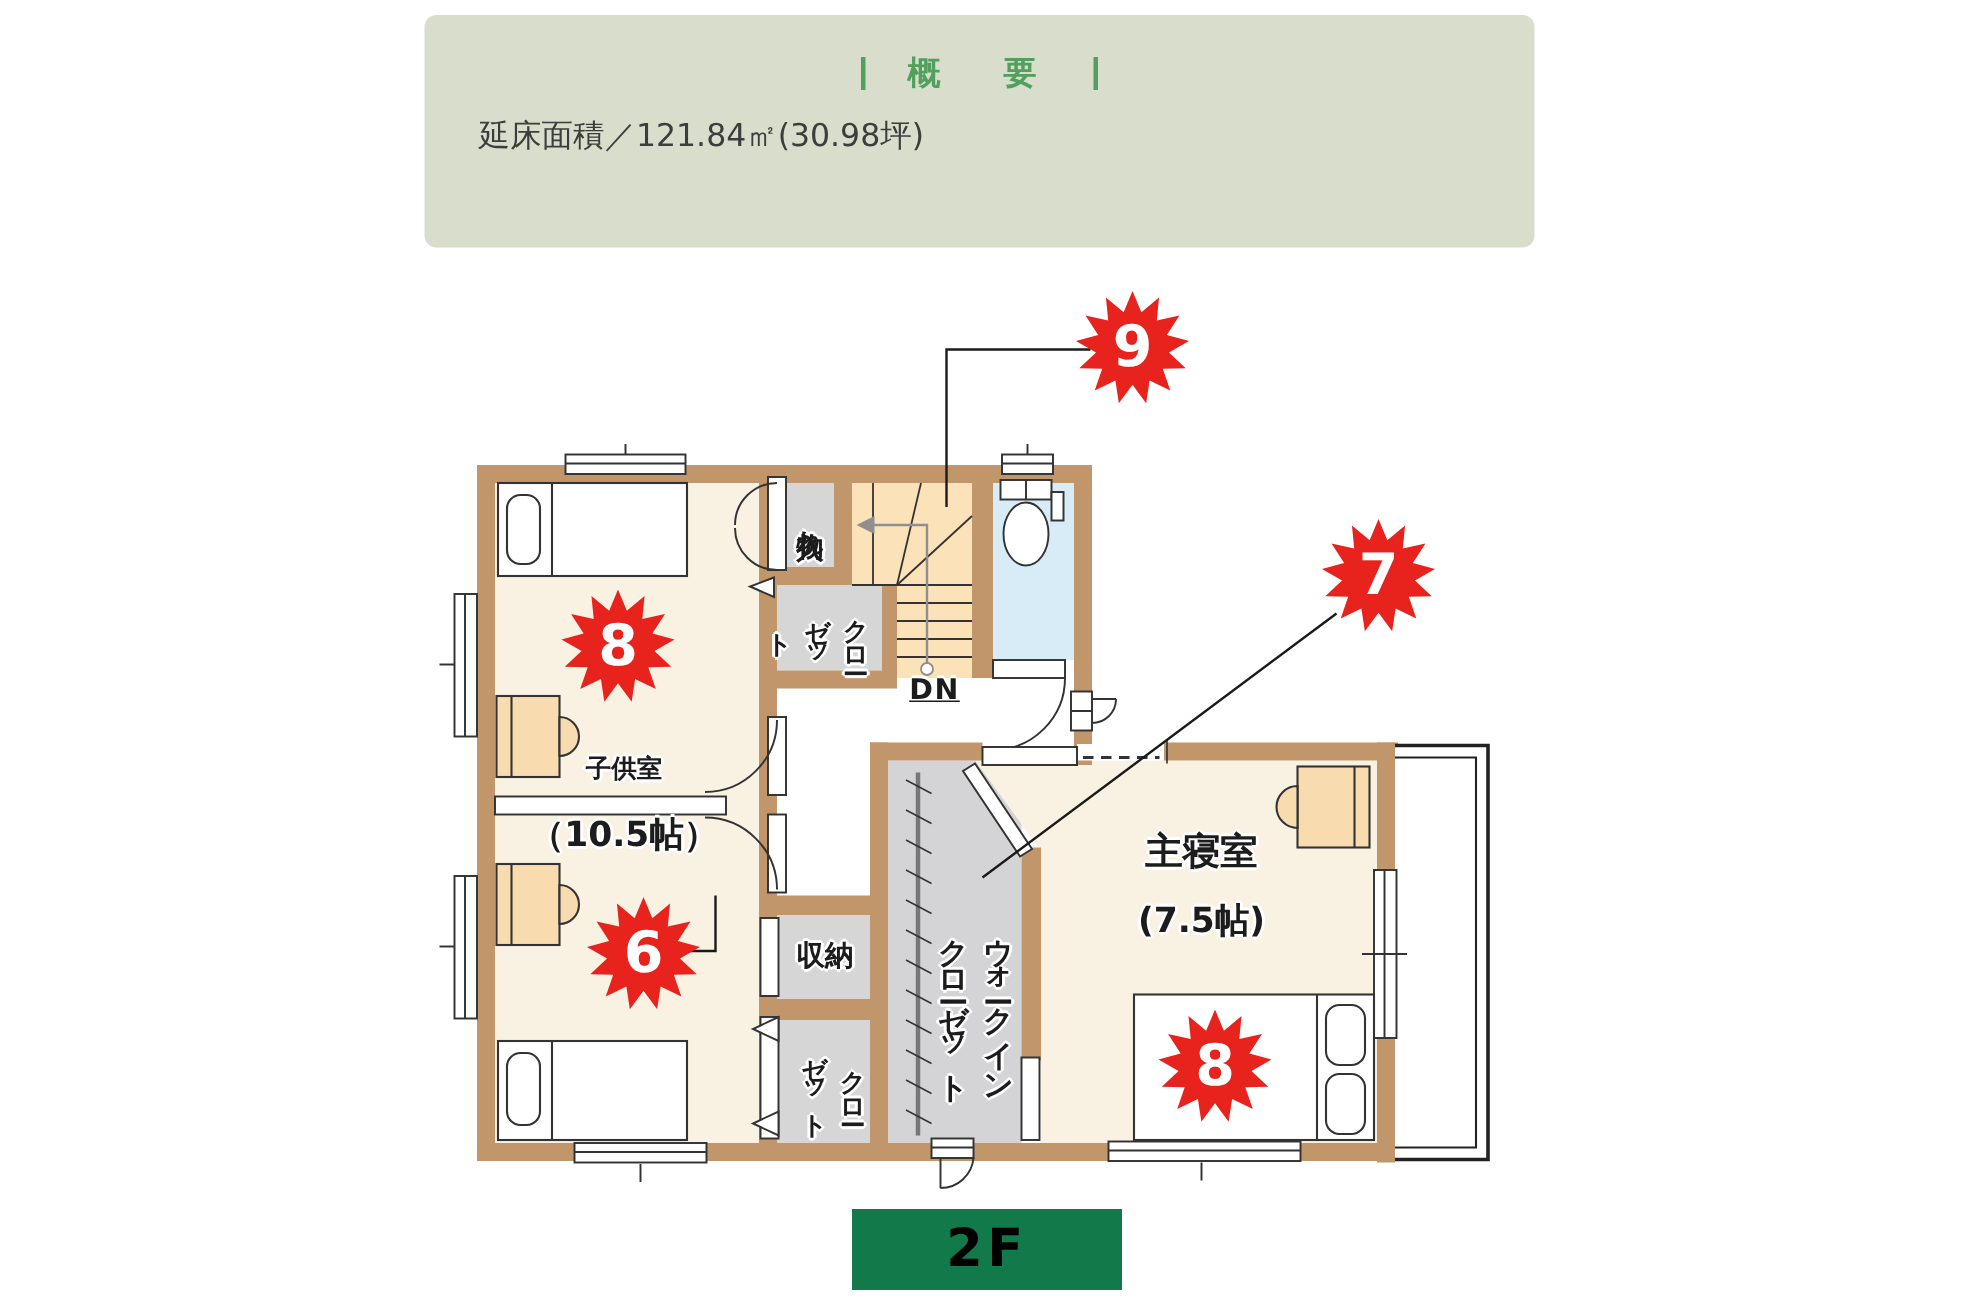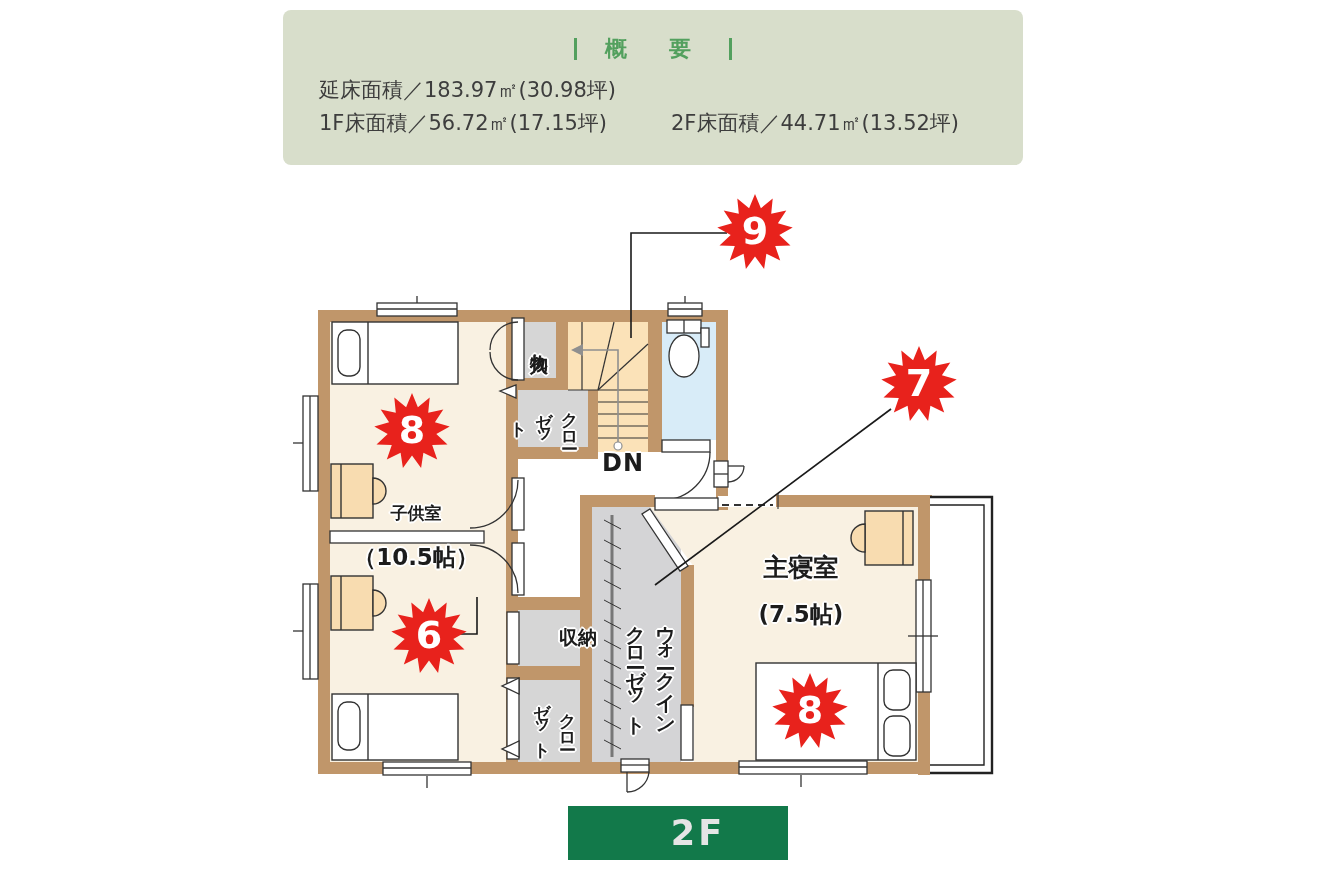--- a/index.html
+++ b/index.html
@@ -9,22 +9,22 @@
   .summary{position:absolute;left:283px;top:10px;width:740px;height:155px;
            background:#d8decb;border-radius:8px;}
   .summary-title{display:flex;align-items:center;justify-content:center;gap:28px;
                  margin-top:24px;font-size:22px;font-weight:700;color:#53a05e;letter-spacing:10px;}
   .summary-title .bar{width:3px;height:22px;background:#53a05e;display:inline-block;}
   .summary-rows{margin:10px 0 0 36px;}
   .summary-row{display:flex;font-size:21px;font-weight:500;color:#3d3d3d;line-height:33px;}
   .summary-row .c1{width:352px;}
   
   .floor-label{position:absolute;left:568px;top:806px;width:180px;height:54px;background:#12794a;
-               color:#e5e5e5;font-size:35px;font-weight:700;letter-spacing:3px;
-               display:flex;align-items:center;justify-content:center;padding-left:40px;}
+               color:#000000;font-size:35px;font-weight:700;letter-spacing:3px;
+               display:flex;align-items:center;justify-content:center;}
   
   .lbl{position:absolute;font-weight:700;color:#1c1c1c;line-height:1.18;text-align:center;
        text-shadow:-1px -1px 0 #fff,1px -1px 0 #fff,-1px 1px 0 #fff,1px 1px 0 #fff,
                    0 -2px 0 #fff,0 2px 0 #fff,-2px 0 0 #fff,2px 0 0 #fff;}
   .v{writing-mode:vertical-rl;text-orientation:mixed;white-space:pre-line;line-height:1.5;}
   
   .badge{position:absolute;width:76px;height:76px;}
   .badge svg{position:absolute;inset:0;}
   .badge .num{position:absolute;inset:0;display:flex;align-items:center;justify-content:center;
               color:#fff;font-size:38px;font-weight:800;padding-bottom:2px;}
@@ -36,25 +36,21 @@
 <div class="stage">
 
   <div class="summary">
     <div class="summary-title">
       <span class="bar"></span>
       <span>概　要</span>
       <span class="bar"></span>
     </div>
     <div class="summary-rows">
       <div class="summary-row">
-        <span class="c2">延床面積／183.97㎡(30.98坪)</span>
-      </div>
-      <div class="summary-row">
-        <span class="c1">1F床面積／56.72㎡(17.15坪)</span>
-        <span class="c2">2F床面積／44.71㎡(13.52坪)</span>
+        <span class="c2">延床面積／121.84㎡(30.98坪)</span>
       </div>
     </div>
   </div>
 
   <svg width="1319" height="871" viewBox="0 0 1319 871" style="position:absolute;left:0;top:0;">
 
     <g>
       <rect x="330" y="322" width="176" height="440" fill="#f9f1e2"></rect>
       <polygon points="568,322 648,322 648,452 598,452 598,390 568,390" fill="#fbe2b8"></polygon>
       <rect x="518" y="318" width="38" height="62" fill="#d6d6d6"></rect>
@@ -214,24 +210,24 @@
     <g stroke="#1a1a1a" stroke-width="1.6" fill="none">
       <path d="M 727,233 L 631,233 L 631,338"></path>
       <path d="M 891,409 L 655,585"></path>
       <path d="M 450,634 L 477,634 L 477,597"></path>
     </g>
   </svg>
 
   <div class="lbl v" style="left:521px;top:321px;width:32px;height:60px;font-size:18px;">物入れ</div>
   <div class="lbl v" style="left:524px;top:393px;width:58px;height:54px;font-size:17px;">クロー
 ゼット</div>
-  <div class="lbl" style="left:596px;top:449px;width:54px;font-size:24px;letter-spacing:1px;">DN</div>
+  <div class="lbl" style="left:596px;top:449px;width:54px;font-size:19px;letter-spacing:1px;text-decoration:underline;">DN</div>
   <div class="lbl" style="left:350px;top:503px;width:132px;font-size:17px;">子供室</div>
   <div class="lbl" style="left:336px;top:544px;width:160px;font-size:23px;">（10.5帖）</div>
-  <div class="lbl" style="left:520px;top:626px;width:60px;font-size:19px;margin-left:28px;">収納</div>
+  <div class="lbl" style="left:520px;top:626px;width:60px;font-size:19px;">収納</div>
   <div class="lbl v" style="left:522px;top:686px;width:58px;height:70px;font-size:17px;">クロー
 ゼット</div>
   <div class="lbl v" style="left:625px;top:577px;width:56px;height:182px;font-size:20px;">ウォークイン
 クローゼット</div>
   <div class="lbl" style="left:740px;top:553px;width:122px;font-size:25px;">主寝室</div>
   <div class="lbl" style="left:740px;top:601px;width:122px;font-size:23px;">(7.5帖)</div>
 
   <div class="badge" style="left:717px;top:194px;">
     <svg width="76" height="76" viewBox="0 0 76 76">
         <polygon class="star" fill="#e8221c" points="38.0,0.0 43.9,14.2 55.7,4.4 54.2,19.7 69.3,16.4 60.9,29.3 75.7,33.4 62.3,41.0 73.5,51.5 58.2,51.9 63.2,66.4 49.4,59.7 47.1,74.9 38.0,62.5 28.9,74.9 26.6,59.7 12.8,66.4 17.8,51.9 2.5,51.5 13.7,41.0 0.3,33.4 15.1,29.3 6.7,16.4 21.8,19.7 20.3,4.4 32.1,14.2"></polygon>

